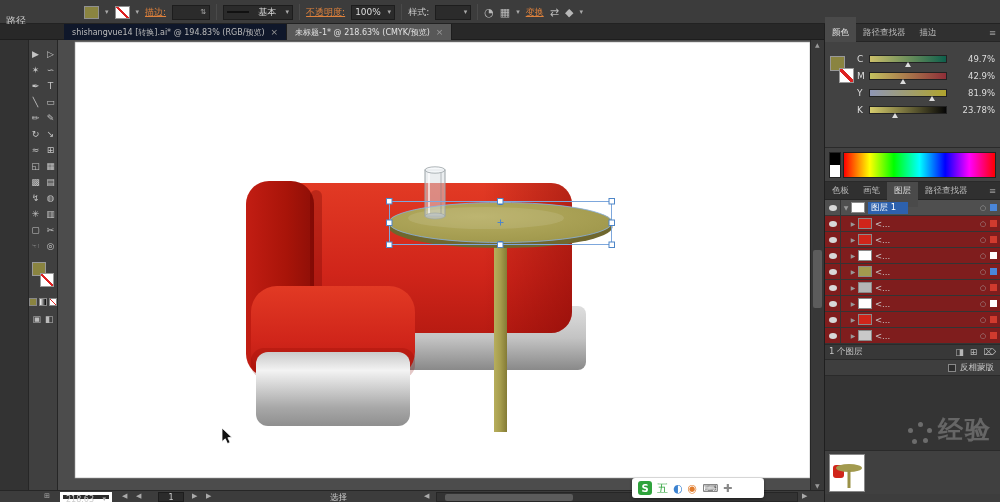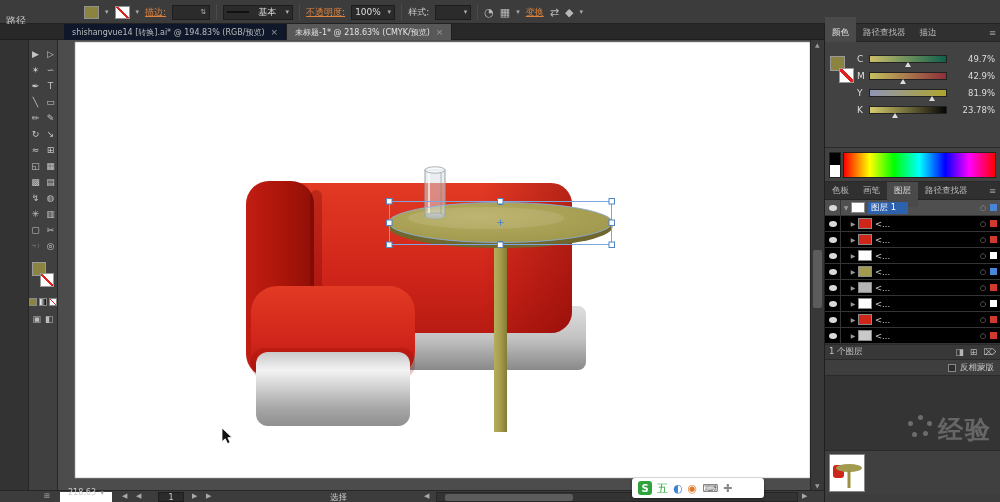--- a/index.html
+++ b/index.html
@@ -54,45 +54,45 @@
   .track.k{background:linear-gradient(to right,#d6cc6d,#060606)}
   .sthumb{position:absolute;top:6px;width:0;height:0;border-left:3px solid transparent;border-right:3px solid transparent;border-bottom:5px solid #ddd}
   .chval{position:absolute;right:6px;top:2px;width:46px;text-align:right;font-size:8.5px;color:#ddd}
   #fsmini1{position:absolute;left:5px;top:14px;width:15px;height:15px;border:1px solid #999}
   #fsmini2{position:absolute;left:14px;top:26px;width:15px;height:15px;border:1px solid #999;background:linear-gradient(45deg,#fff 42%,#d22 42%,#d22 58%,#fff 58%)}
   #spectrum{position:relative;height:34px;background:#424242;border-bottom:1px solid #2a2a2a}
   #bwpair{position:absolute;left:4px;top:4px;width:12px;height:26px;border:1px solid #222}
   #bwpair .b{position:absolute;left:0;top:0;width:100%;height:50%;background:#000}
   #bwpair .w{position:absolute;left:0;bottom:0;width:100%;height:50%;background:#fff}
   #rainbow{position:absolute;left:18px;top:4px;right:4px;height:26px;border:1px solid #222;background:linear-gradient(to right,#f00,#ff0 17%,#0f0 33%,#0ff 50%,#00f 67%,#f0f 83%,#f00)}
-  #layers{background:#000000}
+  #layers{background:#7f1d1d}
   .lrow{display:flex;align-items:center;height:16px;border-bottom:1px solid #343434;padding-right:3px;font-size:8.5px}
   .eyec{width:16px;height:16px;display:flex;align-items:center;justify-content:center;border-right:1px solid #343434}
   .eye{width:8px;height:6px;border-radius:50%;background:#d8d8d8}
   .arrc{width:10px;text-align:center;color:#999;font-size:6px}
   .ind{width:7px}
   .lthumb{width:14px;height:11px;background:#fff;border:1px solid #8a8a8a;margin-right:3px;flex:none}
   .llabel{flex:1;overflow:hidden;white-space:nowrap;color:#ccc}
   .lsel{display:inline-block;background:#2d61ad;color:#fff;padding:0 12px 0 3px}
   .target{font-size:7px;color:#aaa;margin:0 2px}
   .chip{width:7px;height:7px;margin-left:2px;flex:none}
   #lfooter{display:flex;align-items:center;height:16px;background:#383838;border-top:1px solid #2a2a2a;border-bottom:1px solid #2a2a2a;font-size:8.5px;padding:0 4px;gap:6px}
   #lfooter .ficons{margin-left:auto;display:flex;gap:6px;color:#b5b5b5;font-size:9px}
   #invrow{display:flex;align-items:center;justify-content:flex-end;height:16px;background:#3e3e3e;border-bottom:1px solid #2a2a2a;font-size:8.5px;gap:4px;padding-right:6px}
   .cbox{width:8px;height:8px;border:1px solid #888;background:#2d2d2d}
   #wmzone{position:relative;height:74px;background:#343434}
-  #wm{position:absolute;right:8px;bottom:4px;display:flex;align-items:flex-start;gap:6px;opacity:.55}
+  #wm{position:absolute;right:8px;bottom:4px;display:flex;align-items:flex-end;gap:6px;opacity:.55}
   #wlogo{position:relative;width:26px;height:26px}
   #wlogo i{position:absolute;width:5px;height:5px;border-radius:50%;background:rgba(255,255,255,.5)}
   #wmtext{font-size:25px;font-weight:bold;color:rgba(255,255,255,.45);letter-spacing:2px}
   #bpanel{position:relative;height:44px;background:#404040;border-top:1px solid #2a2a2a}
   #bthumb{position:absolute;left:4px;top:3px;width:36px;height:38px;background:#fff;border:1px solid #888}
   
   #statusbar{position:absolute;left:0;top:490px;width:824px;height:12px;background:#3c3c3c;border-top:1px solid #262626;font-size:8px;color:#ccc}
-  #zoombox{position:absolute;left:60px;top:1px;width:52px;height:10px;background:#2b2b2b;border:5px solid #ffffff;display:flex;align-items:flex-end;justify-content:space-between;padding:0 3px}
+  #zoombox{position:absolute;left:60px;top:1px;width:52px;height:10px;background:#2b2b2b;border:3px solid #ffffff;display:flex;align-items:flex-start;justify-content:space-between;padding:0 3px}
   .navi{position:absolute;top:1px;font-size:7px;color:#aaa}
   #pagebox{position:absolute;left:158px;top:1px;width:26px;height:10px;background:#2b2b2b;border:1px solid #1d1d1d;display:flex;align-items:center;justify-content:center}
   #stattext{position:absolute;left:330px;top:1px;font-size:8.5px;color:#ccc}
   #htrack{position:absolute;left:436px;top:1px;width:362px;height:10px;background:#333;border:1px solid #262626}
   #hthumb{position:absolute;left:8px;top:1px;width:128px;height:7px;background:#5c5c5c;border-radius:2px}
   
   #ime{position:absolute;left:632px;top:478px;width:132px;height:20px;background:#fff;border-radius:3px;box-shadow:0 1px 3px rgba(0,0,0,.4);display:flex;align-items:center;gap:5px;padding:0 6px}
   #ime .sico{width:14px;height:14px;border-radius:3px;background:#2fa33c;color:#fff;font-weight:bold;font-size:10px;display:flex;align-items:center;justify-content:center}
   #ime span{font-size:11px}
 </style>

